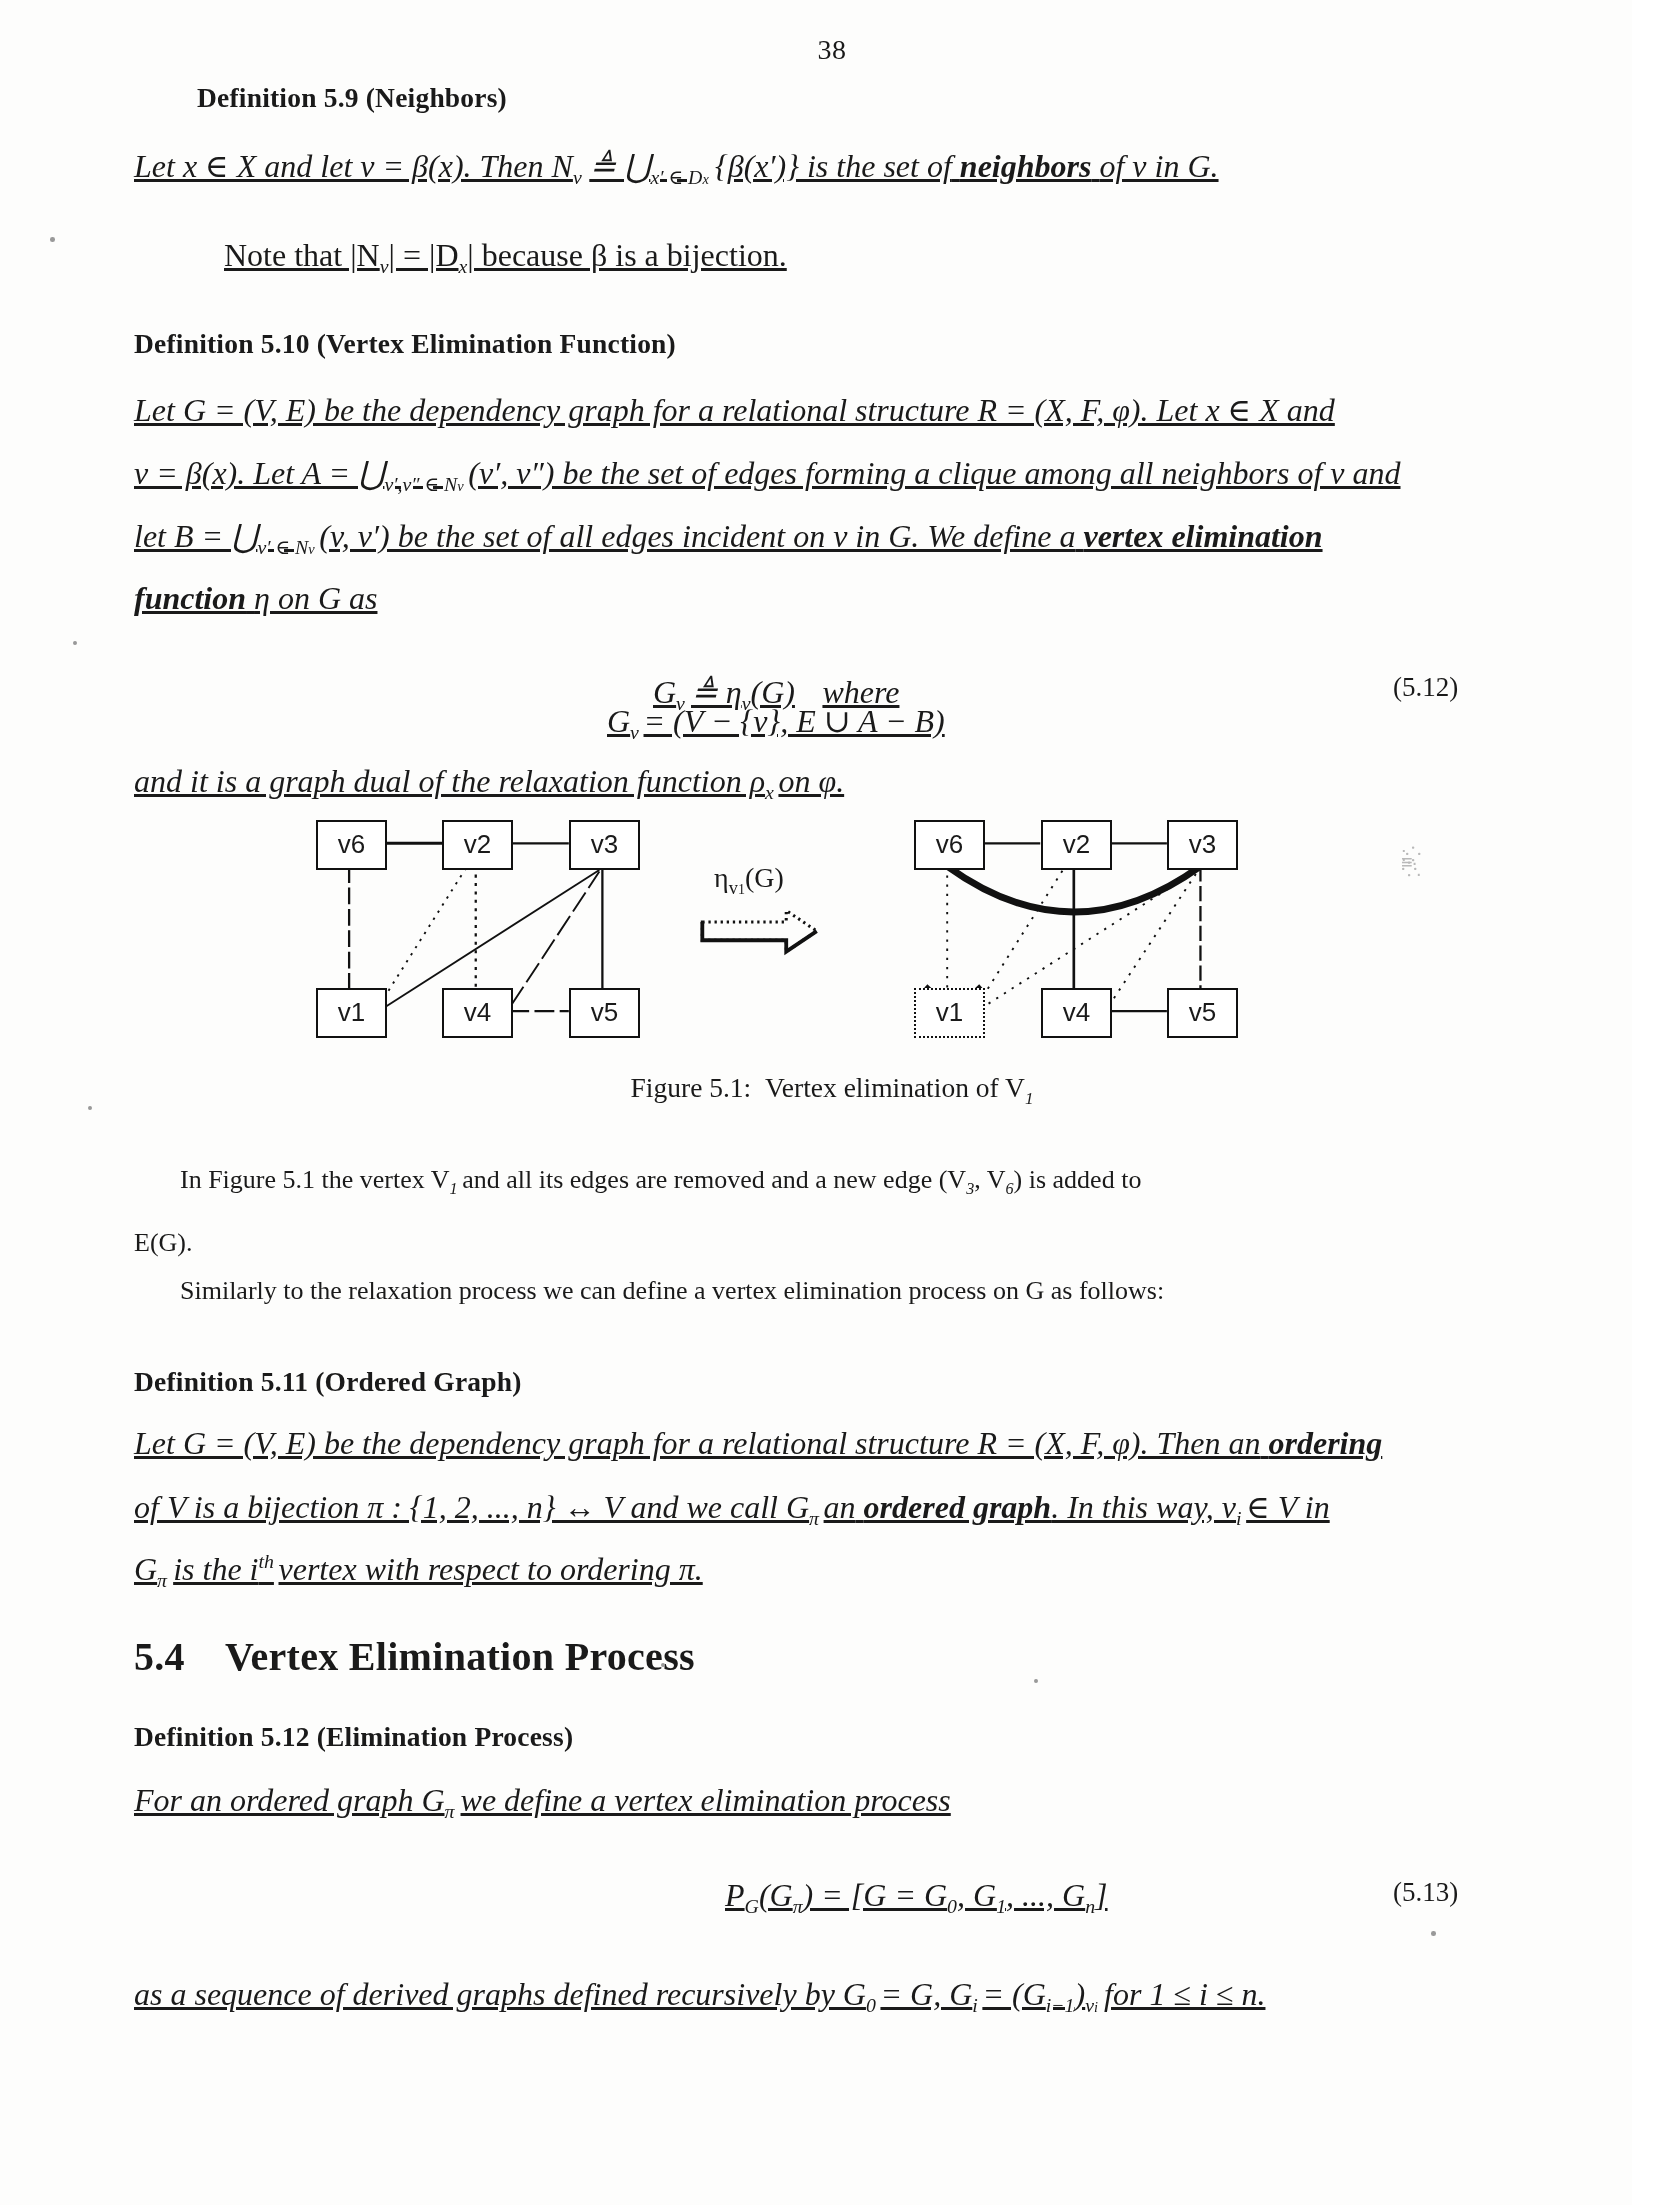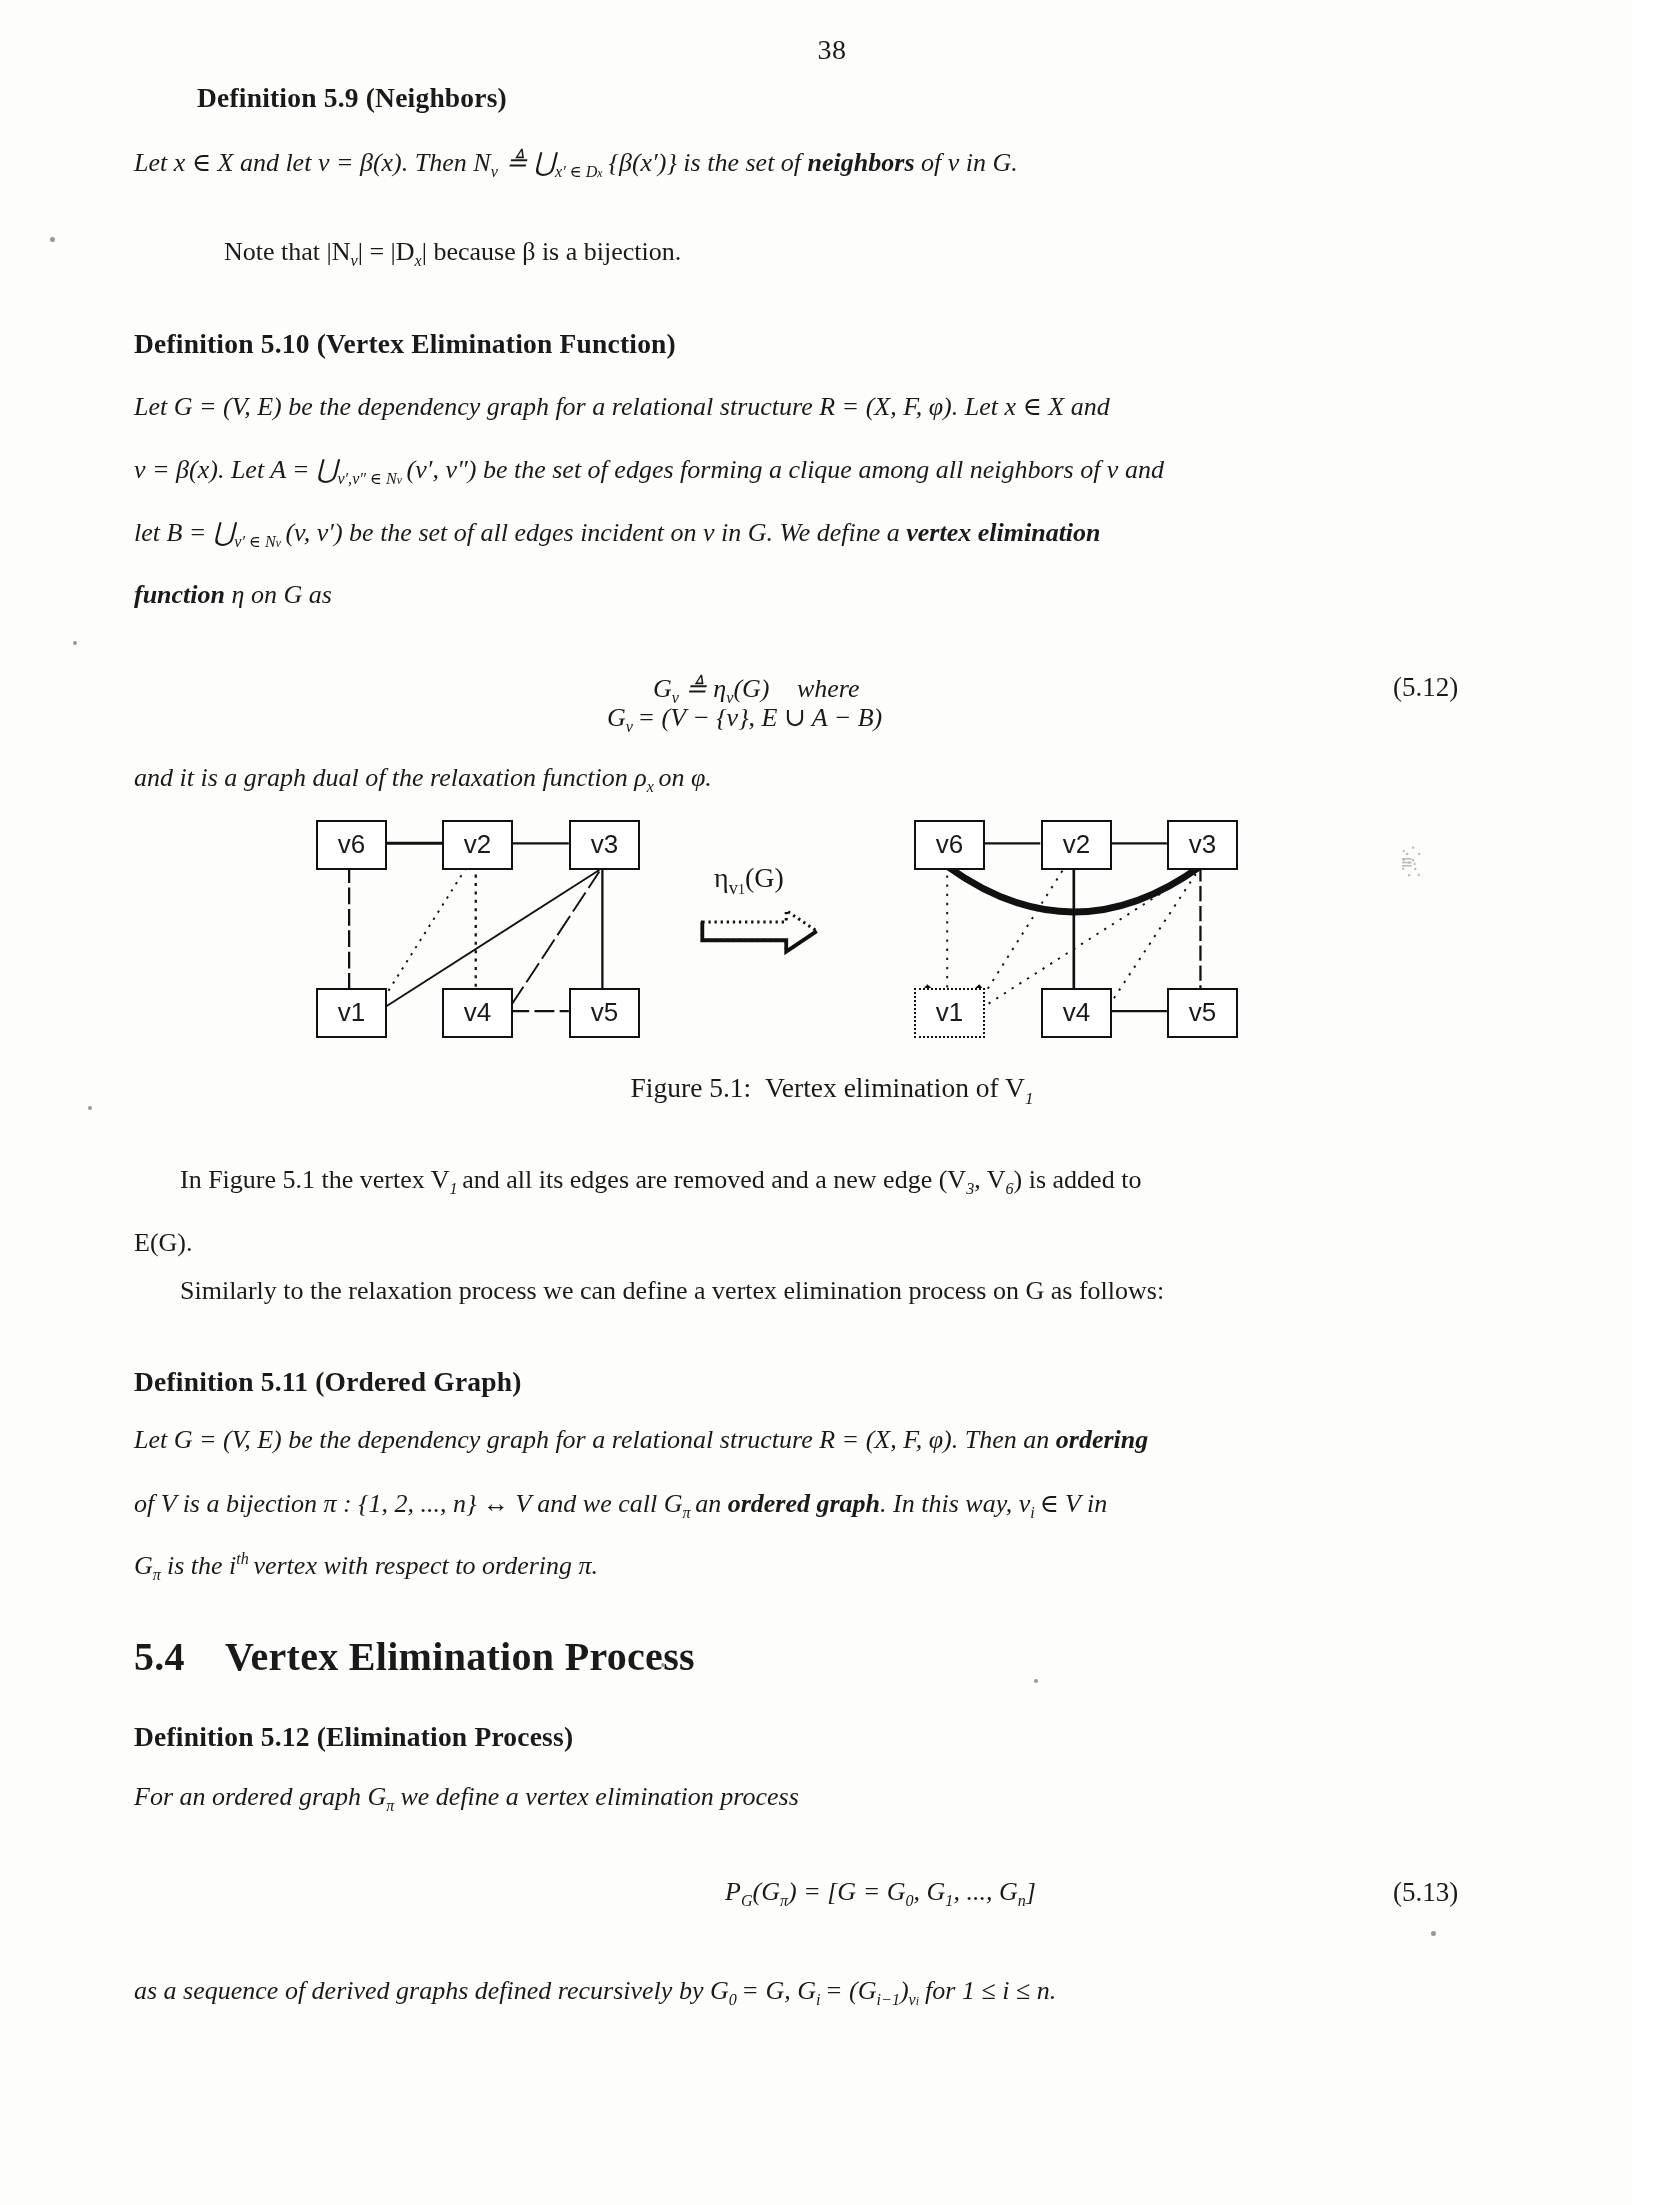--- a/index.html
+++ b/index.html
@@ -42,22 +42,23 @@
   .body-line {
     font-size: 26px;
     line-height: 1.0;
   }
   .ital {
     font-style: italic;
   }
   .abs { position: absolute; }
   .mathline {
     font-family: "Liberation Serif", "DejaVu Serif", serif;
-    font-size: 26px;
+    font-size: 32px;
     white-space: nowrap;
+    text-decoration: underline;
   }
   .eqnum {
     font-size: 27px;
   }
   sub, sup {
     font-size: 0.62em;
     line-height: 0;
   }
   .sec-head {
     font-weight: bold;

